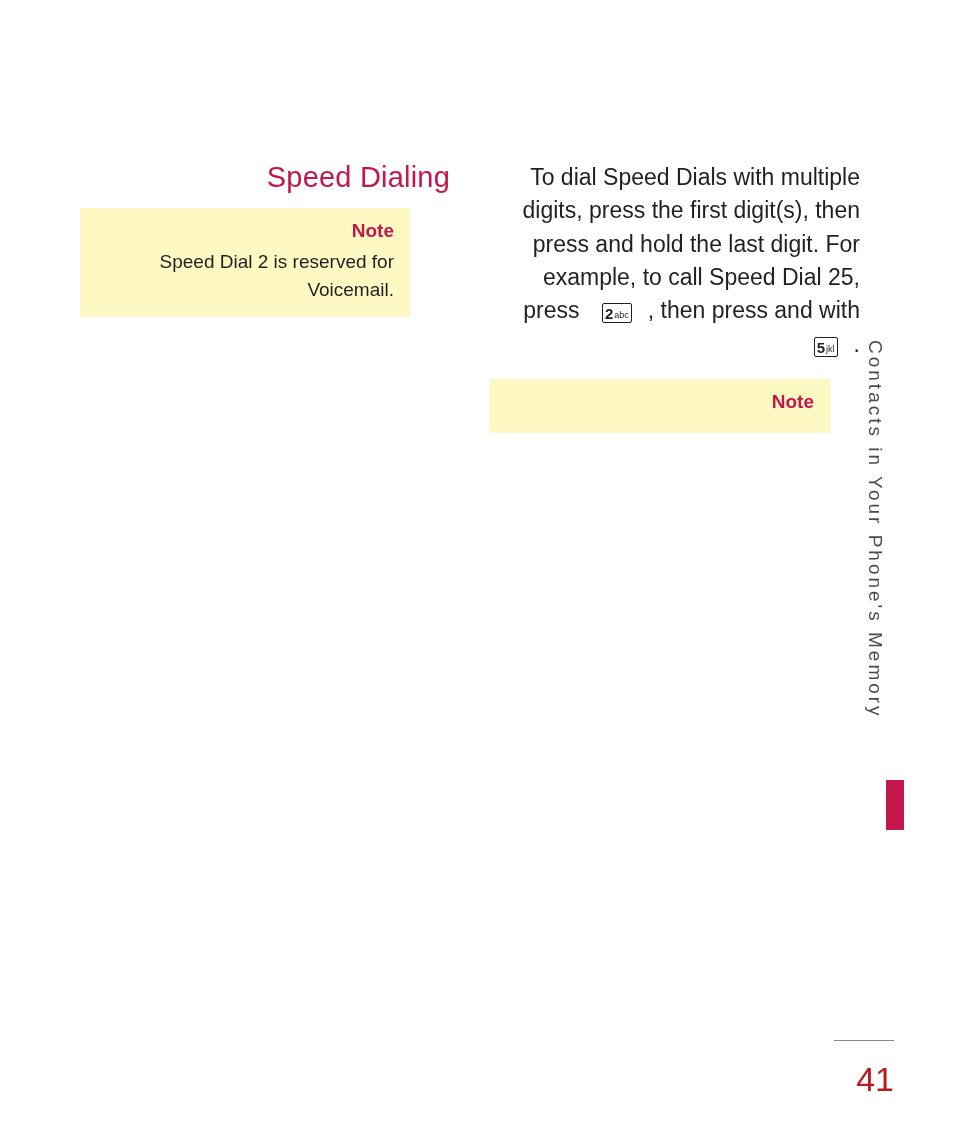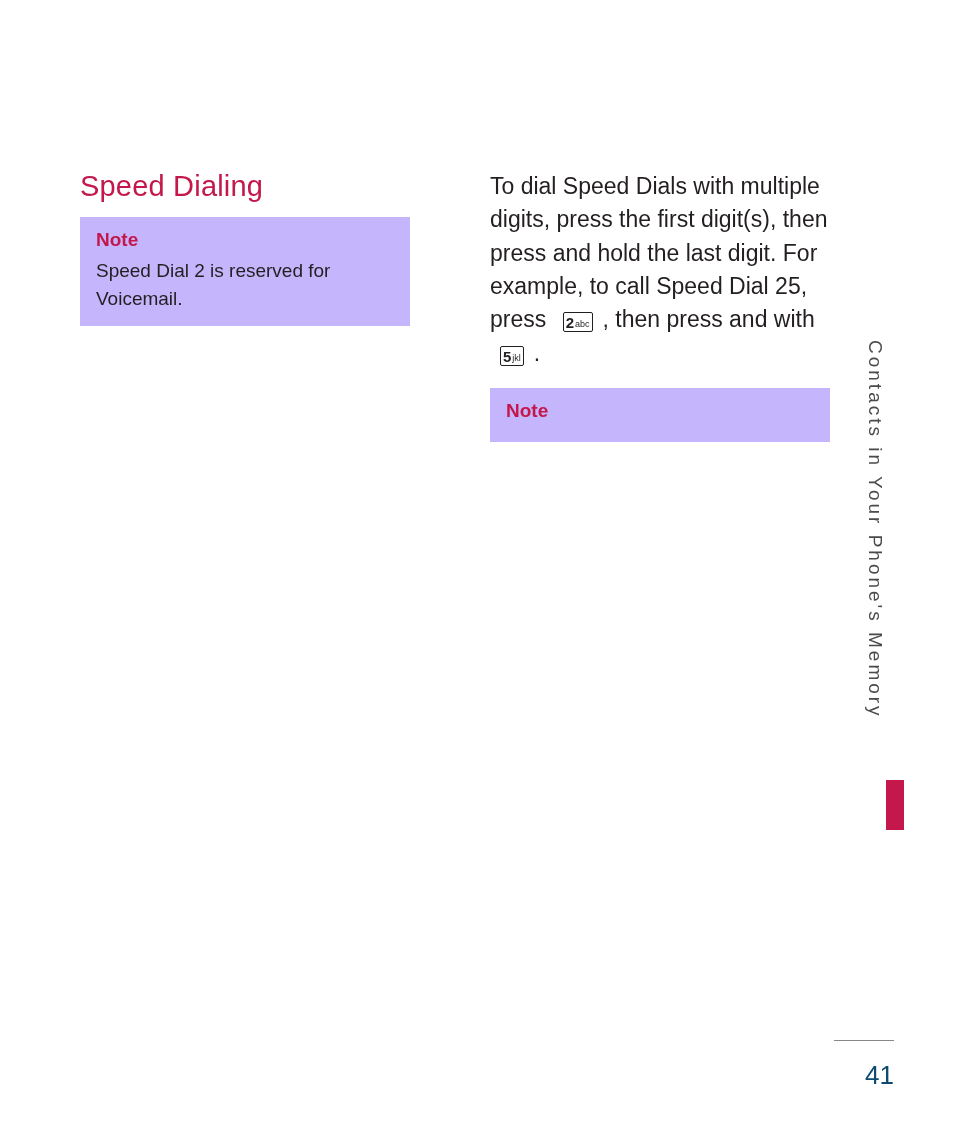--- a/index.html
+++ b/index.html
@@ -9,24 +9,25 @@
     background: #fff;
     color: #231f20;
     width: 954px;
     height: 1145px;
     position: relative;
     overflow: hidden;
   }
   .content {
     position: absolute;
     left: 80px;
-    top: 170px;
+    top: 161px;
     width: 780px;
     display: flex;
     gap: 40px;
+    text-align: right;
   }
   .col {
     flex: 1;
     min-width: 0;
   }
   h1.section-title {
     font-size: 29px;
     font-weight: 400;
     color: #c4174b;
     margin: 0 0 14px 0;
@@ -38,21 +39,21 @@
     margin: 0 0 18px 0;
     font-weight: 400;
   }
   h2.sub {
     font-size: 23px;
     font-weight: 700;
     margin: 0 0 14px 0;
     line-height: 1.4;
   }
   .note-box {
-    background: #c4b5fd;
+    background: #fef9c3;
     padding: 12px 16px 14px 16px;
     margin: 0 0 16px 0;
     width: 330px;
     box-sizing: border-box;
   }
   .note-title {
     color: #c4174b;
     font-weight: 700;
     font-size: 19px;
     margin-bottom: 6px;
@@ -64,21 +65,21 @@
   }
   .key {
     display: inline-block;
     vertical-align: -2px;
     border: 1.5px solid #231f20;
     border-radius: 2px;
     background: #fff;
     padding: 0 2px;
     height: 18px;
     line-height: 16px;
-    margin: 0 10px;
+    margin: 0 16px;
   }
   .key .big {
     font-size: 15px;
     font-weight: 700;
     font-family: sans-serif;
     vertical-align: 1px;
   }
   .key .small {
     font-size: 9px;
     vertical-align: 2px;
@@ -112,22 +113,22 @@
     right: -10px;
     top: 440px;
     width: 18px;
     height: 50px;
     background: #c4174b;
   }
   .page-num {
     position: absolute;
     right: 60px;
     top: 1060px;
-    font-size: 26px;
-    color: #0c4a6e;
+    font-size: 34px;
+    color: #b91c1c;
     font-weight: 400;
   }
   .page-rule {
     position: absolute;
     right: 60px;
     top: 1040px;
     width: 60px;
     height: 1px;
     background: #888;
   }

